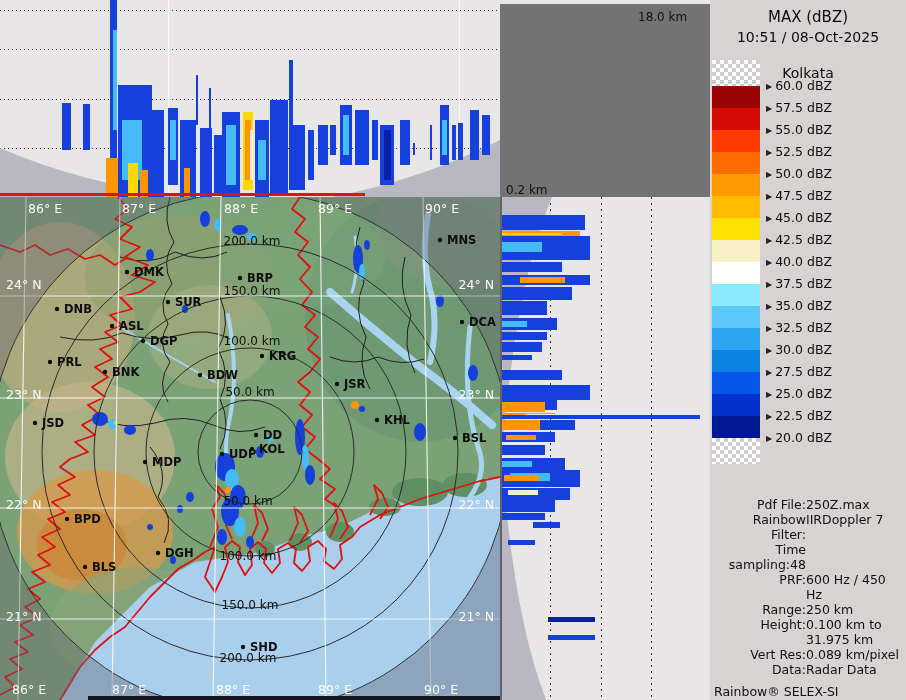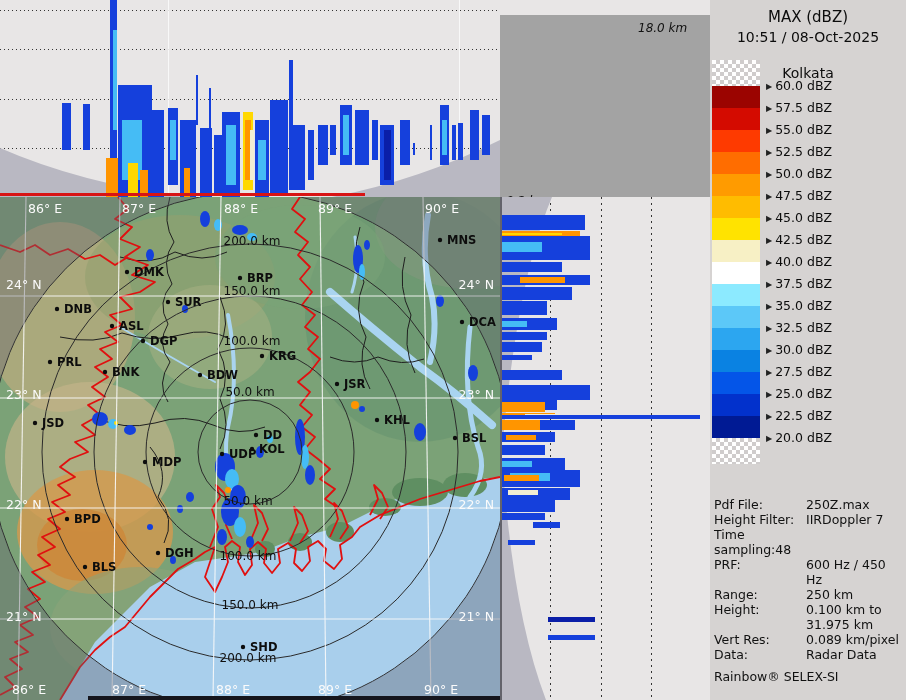--- a/index.html
+++ b/index.html
@@ -1,21 +1,21 @@
 <!DOCTYPE html>
 <html><head>
 <meta charset="utf-8">
 <style>
   html,body{margin:0;padding:0;background:#999;}
   #screen{position:relative;width:906px;height:700px;overflow:hidden;
     font-family:"DejaVu Sans","Liberation Sans",sans-serif;background:#e8e6e6;}
   .abs{position:absolute;}
   
   #top-panel{left:0;top:0;width:500px;height:197px;background:#e8e6e6;overflow:hidden;}
-  #axis-gap{left:500px;top:15px;width:210px;height:197px;background:#a3a3a3;font-style:italic;}
+  #axis-gap{left:500px;top:4px;width:210px;height:197px;background:#737373;}
   #right-panel{left:500px;top:197px;width:210px;height:503px;background:#e8e6e6;overflow:hidden;}
   #map-panel{left:0;top:197px;width:500px;height:503px;overflow:hidden;background:#7ba277;}
   #legend-panel{left:710px;top:0;width:200px;height:700px;background:#d6d3d2;}
   .vdivider{left:500px;top:197px;width:2px;height:503px;background:#63636b;}
   
   .hgrid{position:absolute;left:0;width:497px;height:1px;
     background:repeating-linear-gradient(90deg,#333 0 1px,transparent 1px 4px);}
   .vgrid-white{position:absolute;top:0;width:1px;height:197px;background:#fafafa;opacity:.85;}
   .vgrid-dot{position:absolute;top:0;width:1px;height:503px;
     background:repeating-linear-gradient(180deg,#333 0 2px,transparent 2px 6px);}
@@ -30,21 +30,21 @@
   #scale{position:absolute;left:2px;top:60px;width:194px;}
   .scale-cell{position:absolute;left:0;width:48px;}
   .checker{background-color:#fff;background-image:
     linear-gradient(45deg,#cfcccc 25%,transparent 25%,transparent 75%,#cfcccc 75%),
     linear-gradient(45deg,#cfcccc 25%,transparent 25%,transparent 75%,#cfcccc 75%);
     background-size:8px 8px;background-position:0 0,4px 4px;}
   .scale-label{position:absolute;left:54px;font-size:12.5px;color:#0c0c0c;white-space:nowrap;}
   .scale-label .arr{font-size:8px;vertical-align:1px;margin-right:3px;color:#222;}
   #meta{position:absolute;left:4px;top:497px;width:190px;font-size:12.5px;color:#111;}
   .meta-row{display:flex;line-height:15px;}
-  .meta-row .ml{width:92px;flex:none;}
+  .meta-row .ml{width:92px;flex:none;text-align:right;}
   .meta-row .mv{white-space:pre-line;}
   #brand{margin-top:7px;line-height:15px;}
   
   text{font-family:"DejaVu Sans","Liberation Sans",sans-serif;}
   .citytxt{font-size:11.5px;font-weight:600;fill:#0d0d0d;}
   .ringtxt{font-size:12px;fill:#101010;}
   .geotxt{font-size:12.5px;fill:#fbfbfb;font-weight:500;}
 </style>
 </head>
 <body>
@@ -418,21 +418,21 @@
         <div class="scale-label" style="top: 348px;"><span class="arr">▶</span>22.5 dBZ</div>
         <div class="scale-label" style="top: 370px; text-align: right;"><span class="arr">▶</span>20.0 dBZ</div>
         <div class="scale-cell checker" style="top: 378px; height: 26px;"></div>
       </div>
     <div id="meta">
         <div class="meta-row">
           <div class="ml">Pdf File:</div>
           <div class="mv">250Z.max</div>
         </div>
         <div class="meta-row">
-          <div class="ml">Height Filter:</div>
+          <div class="ml">Rainbow Filter:</div>
           <div class="mv">IIRDoppler 7</div>
         </div>
         <div class="meta-row">
           <div class="ml">Time sampling:48</div>
           <div class="mv"></div>
         </div>
         <div class="meta-row">
           <div class="ml">PRF:</div>
           <div class="mv">600 Hz / 450 Hz</div>
         </div>

